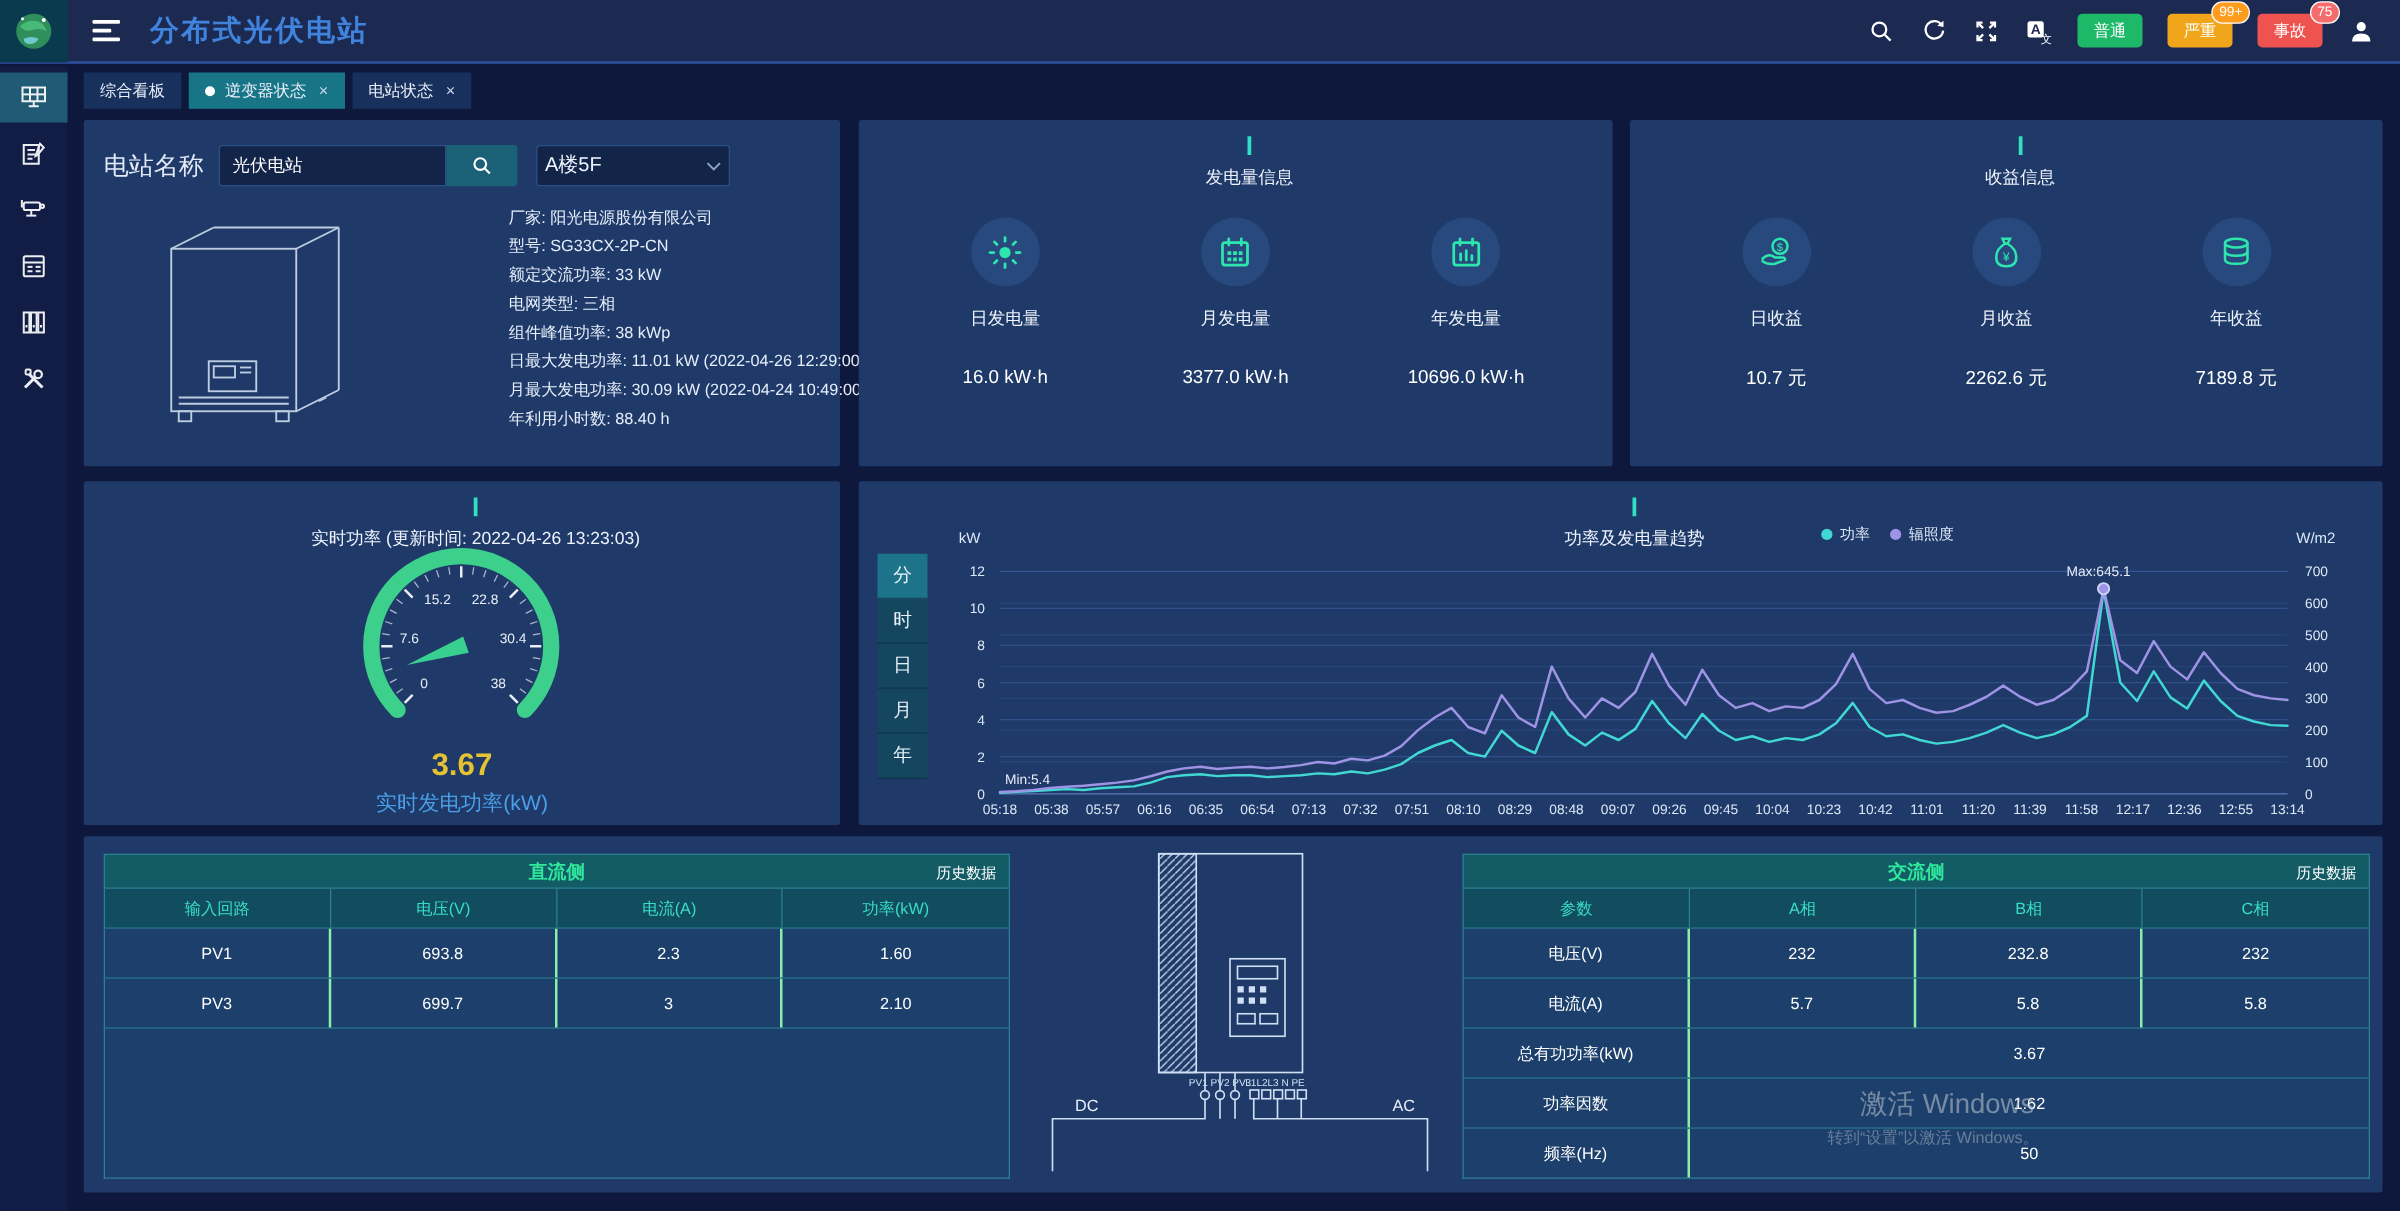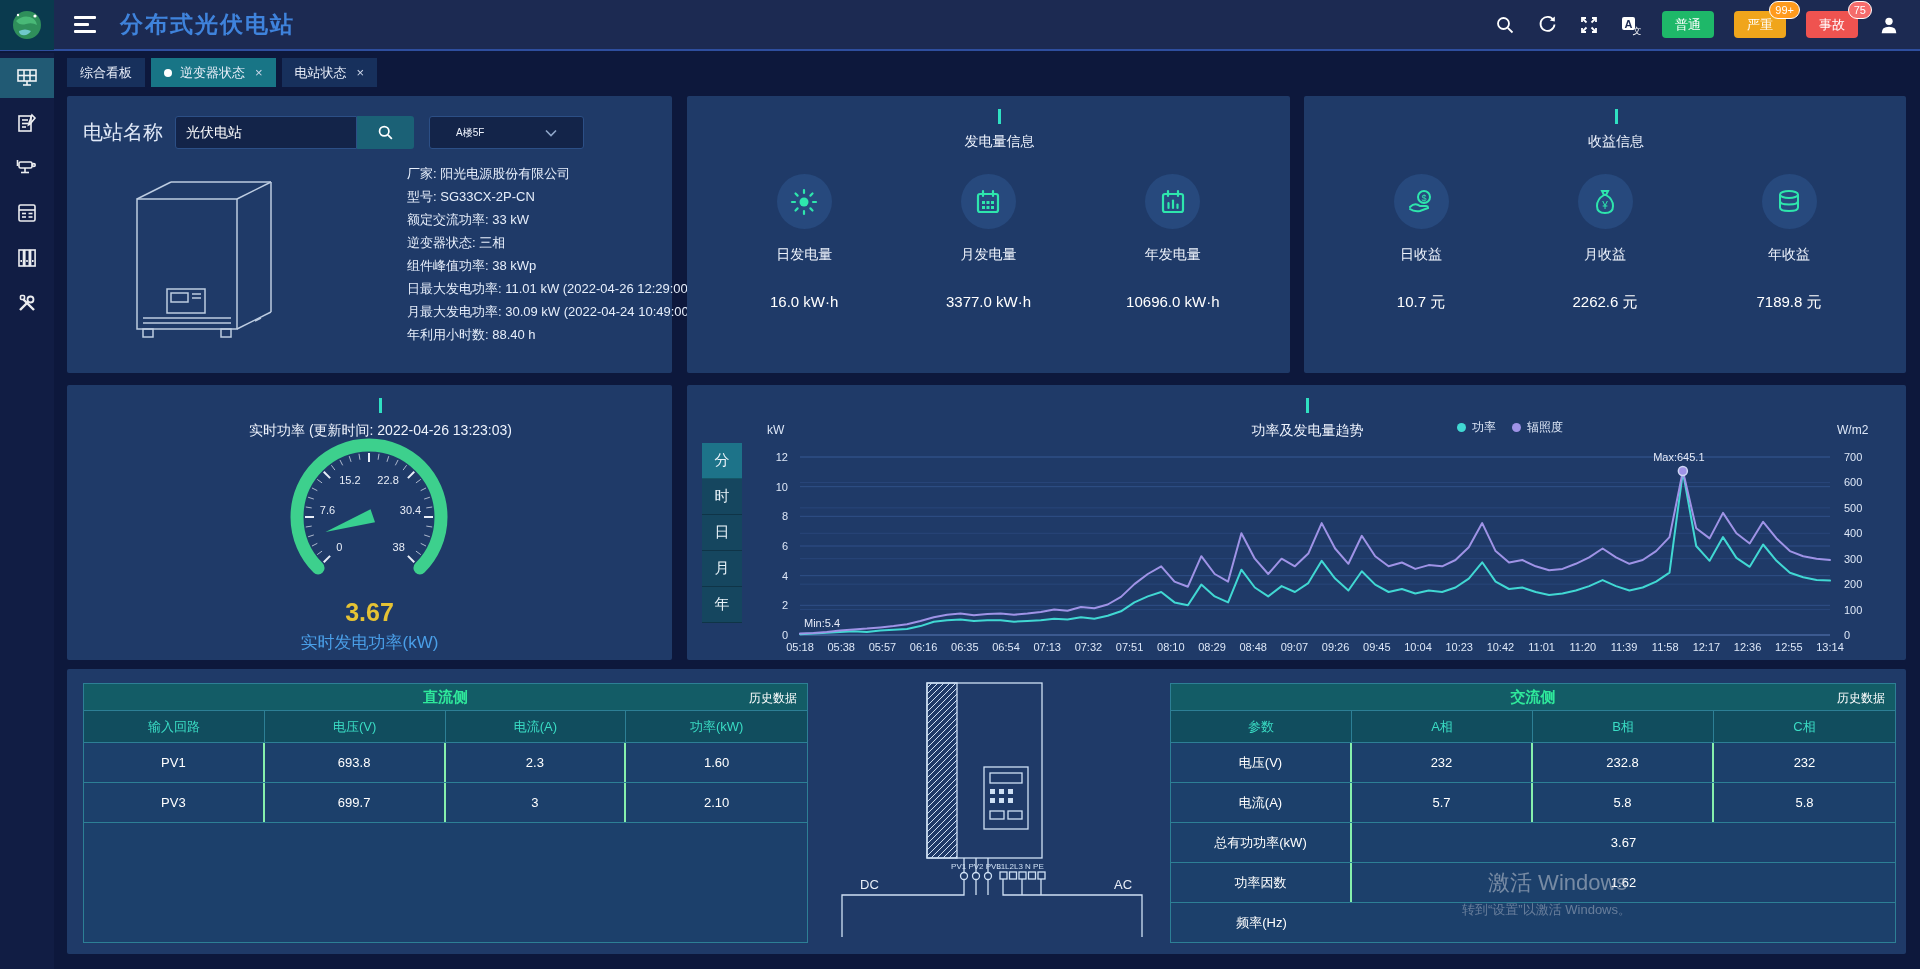--- a/index.html
+++ b/index.html
@@ -59,21 +59,21 @@
   
   .search-row { position:absolute; left:16px; top:20px; display:flex; align-items:center; }
   .search-row label { font-size:20px; color:#e2eaf8; margin-right:12px; white-space:nowrap; }
   .station-input { width:182px; height:33px; background:#132449; border:1px solid #2c4f86; color:#fff;
                    font-size:14px; padding:0 10px; outline:none; border-radius:3px 0 0 3px;
                    font-family:"Liberation Sans","DejaVu Sans",sans-serif; }
   .search-btn { width:57px; height:33px; background:#1b6176; border:none; border-radius:0 3px 3px 0;
                 display:flex; align-items:center; justify-content:center; cursor:pointer; }
   .building-select { margin-left:15px; width:155px; height:33px; background:#132449; border:1px solid #2c4f86;
                      border-radius:3px; display:flex; align-items:center; justify-content:space-between;
-                     padding:0 26px; font-size:10px; color:#eef3fd; cursor:pointer; }
+                     padding:0 6px; font-size:16px; color:#eef3fd; cursor:pointer; }
   .inverter-img { position:absolute; left:42px; top:75px; }
   .specs { position:absolute; left:340px; top:66px; font-size:13px; color:#e6eefb; line-height:23px; white-space:nowrap; }
 
   
   .stats { position:absolute; left:25px; right:25px; top:78px; display:flex; justify-content:space-around; }
   .stat { display:flex; flex-direction:column; align-items:center; width:160px; }
   .stat-icon { width:55px; height:55px; border-radius:50%; background:#27497d; display:flex; align-items:center; justify-content:center; }
   .stat-label { margin-top:17px; font-size:14px; color:#eef3fc; white-space:nowrap; }
   .stat-value { margin-top:29px; font-size:15px; color:#ffffff; white-space:nowrap; }
 
@@ -301,21 +301,21 @@
         <line x1="34" y1="147" x2="122" y2="147"></line>
           <line x1="34" y1="152" x2="122" y2="152"></line>
         <rect x="34" y="158" width="10" height="8"></rect>
           <rect x="112" y="158" width="10" height="8"></rect>
         <line x1="146" y1="150" x2="152" y2="147"></line>
       </svg>
       <div class="specs">
         <div>厂家: 阳光电源股份有限公司</div>
         <div>型号: SG33CX-2P-CN</div>
         <div>额定交流功率: 33 kW</div>
-        <div>逆变器状态: 三相</div>
+        <div>电网类型: 三相</div>
         <div>组件峰值功率: 38 kWp</div>
         <div>日最大发电功率: 11.01 kW (2022-04-26 12:29:00)</div>
         <div>月最大发电功率: 30.09 kW (2022-04-24 10:49:00)</div>
         <div>年利用小时数: 88.40 h</div>
       </div>
     </section>
 
     <section class="panel" id="panel-generation">
       <div class="ptitle">
           <span class="bar"></span>
@@ -653,20 +653,21 @@
         <div class="t-row merged">
           <div>总有功功率(kW)</div>
           <div>3.67</div>
         </div>
         <div class="t-row merged">
           <div>功率因数</div>
           <div>1.62</div>
         </div>
         <div class="t-row merged">
           <div>频率(Hz)</div>
+          <div>50</div>
         </div>
       </div>
     </section>
   </div>
 
   <div class="watermark wm1">激活 Windows</div>
   <div class="watermark wm2">转到“设置”以激活 Windows。</div>
 </div>
 
 </body></html>

